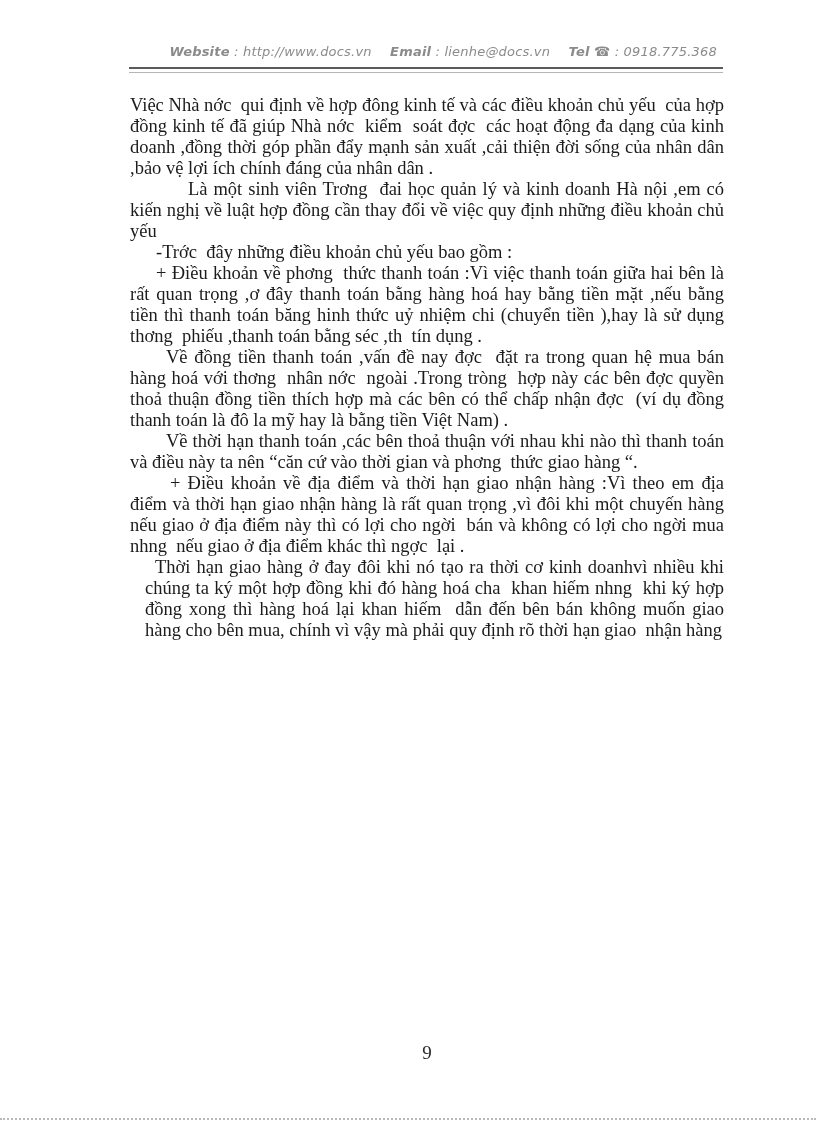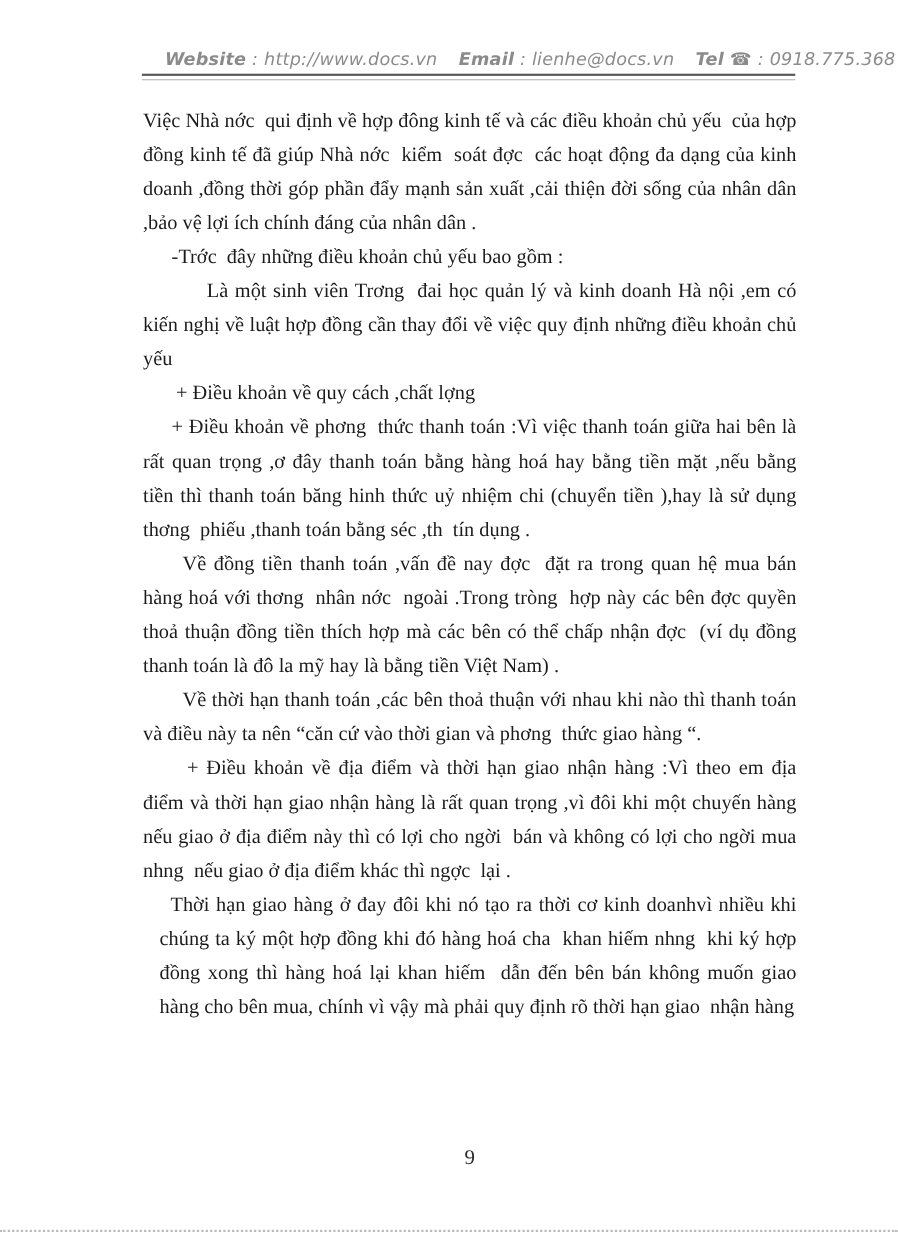--- a/index.html
+++ b/index.html
@@ -11,44 +11,44 @@
     color:#1b1b1b;
     overflow:hidden;
   }
   .page {
     position:absolute; inset:0;
     background:#ffffff;
   }
   
   .header {
     position:absolute;
-    left:143px; width:594px; top:44px;
+    left:130px; width:594px; top:44px;
     text-align:right;
     font-family:"DejaVu Sans","Liberation Sans",sans-serif;
     font-style:italic;
-    font-size:16px;
+    font-size:13px;
     color:#8b8b8b;
     letter-spacing:0.2px;
     white-space:nowrap;
   }
   .header .hlabel { font-weight:bold; }
   .header .hseg { margin:0 7px; }
   .header-rule {
     position:absolute;
     left:129px; width:594px; top:67px;
     border-top:2px solid #5a5a5a;
     height:3px;
     border-bottom:1px solid #b5b5b5;
   }
   
   .doc-body {
     position:absolute;
     left:130px; width:594px; top:95px;
     font-size:18.5px;
-    line-height:31px;
+    line-height:21px;
     text-align:justify;
   }
   .doc-body p {
     margin:0; padding:0;
     text-align:justify;
     text-align-last:left;
   }
   
   .page-number {
     position:absolute;
@@ -71,23 +71,22 @@
   <div class="header">
     <span class="hseg"><span class="hlabel">Website</span> <span>: http://www.docs.vn</span></span>
     <span class="hseg"><span class="hlabel">Email</span> <span>: lienhe@docs.vn</span></span>
     <span class="hseg"><span class="hlabel">Tel</span> <span class="hlabel">☎</span> <span>: 0918.775.368</span></span>
   </div>
 
   <div class="header-rule"></div>
 
   <div class="doc-body">
       <p style="text-indent: 0px;">Việc Nhà nớc&nbsp; qui định về hợp đông kinh tế và các điều khoản chủ yếu&nbsp; của hợp đồng kinh tế đã giúp Nhà nớc&nbsp; kiểm&nbsp; soát đợc&nbsp; các hoạt động đa dạng của kinh doanh ,đồng thời góp phần đẩy mạnh sản xuất ,cải thiện đời sống của nhân dân ,bảo vệ lợi ích chính đáng của nhân dân .</p>
+      <p style="text-indent: 58px;">Là một sinh viên Trơng&nbsp; đai học quản lý và kinh doanh Hà nội ,em có kiến nghị về luật hợp đồng cần thay đổi về việc quy định những điều khoản chủ yếu</p>
       <p style="text-indent: 26px;">-Trớc&nbsp; đây những điều khoản chủ yếu bao gồm :</p>
-      <p style="text-indent: 58px;">Là một sinh viên Trơng&nbsp; đai học quản lý và kinh doanh Hà nội ,em có kiến nghị về luật hợp đồng cần thay đổi về việc quy định những điều khoản chủ yếu</p>
-      <p style="text-indent: 30px;">+ Điều khoản về quy cách ,chất lợng</p>
       <p style="text-indent: 26px;">+ Điều khoản về phơng&nbsp; thức thanh toán :Vì việc thanh toán giữa hai bên là rất quan trọng ,ơ đây thanh toán bằng hàng hoá hay bằng tiền mặt ,nếu bằng tiền thì thanh toán băng hinh thức uỷ nhiệm chi (chuyển tiền ),hay là sử dụng thơng&nbsp; phiếu ,thanh toán bằng séc ,th&nbsp; tín dụng .</p>
       <p style="text-indent: 36px;">Về đồng tiền thanh toán ,vấn đề nay đợc&nbsp; đặt ra trong quan hệ mua bán hàng hoá với thơng&nbsp; nhân nớc&nbsp; ngoài .Trong tròng&nbsp; hợp này các bên đợc quyền thoả thuận đồng tiền thích hợp mà các bên có thể chấp nhận đợc&nbsp; (ví dụ đồng thanh toán là đô la mỹ hay là bằng tiền Việt Nam) .</p>
       <p style="text-indent: 36px;">Về thời hạn thanh toán ,các bên thoả thuận với nhau khi nào thì thanh toán và điều này ta nên “căn cứ vào thời gian và phơng&nbsp; thức giao hàng “.</p>
       <p style="text-indent: 40px;">+ Điều khoản về địa điểm và thời hạn giao nhận hàng :Vì theo em địa điểm và thời hạn giao nhận hàng là rất quan trọng ,vì đôi khi một chuyến hàng nếu giao ở địa điểm này thì có lợi cho ngời&nbsp; bán và không có lợi cho ngời mua nhng&nbsp; nếu giao ở địa điểm khác thì ngợc&nbsp; lại .</p>
       <p style="text-indent: 10px; margin-left: 15px;">Thời hạn giao hàng ở đay đôi khi nó tạo ra thời cơ kinh doanhvì nhiều khi chúng ta ký một hợp đồng khi đó hàng hoá cha&nbsp; khan hiếm nhng&nbsp; khi ký hợp đồng xong thì hàng hoá lại khan hiếm&nbsp; dẫn đến bên bán không muốn giao hàng cho bên mua, chính vì vậy mà phải quy định rõ thời hạn giao&nbsp; nhận hàng</p>
     </div>
 
   <div class="page-number">9</div>
 
   <div class="bottom-dots"></div>

